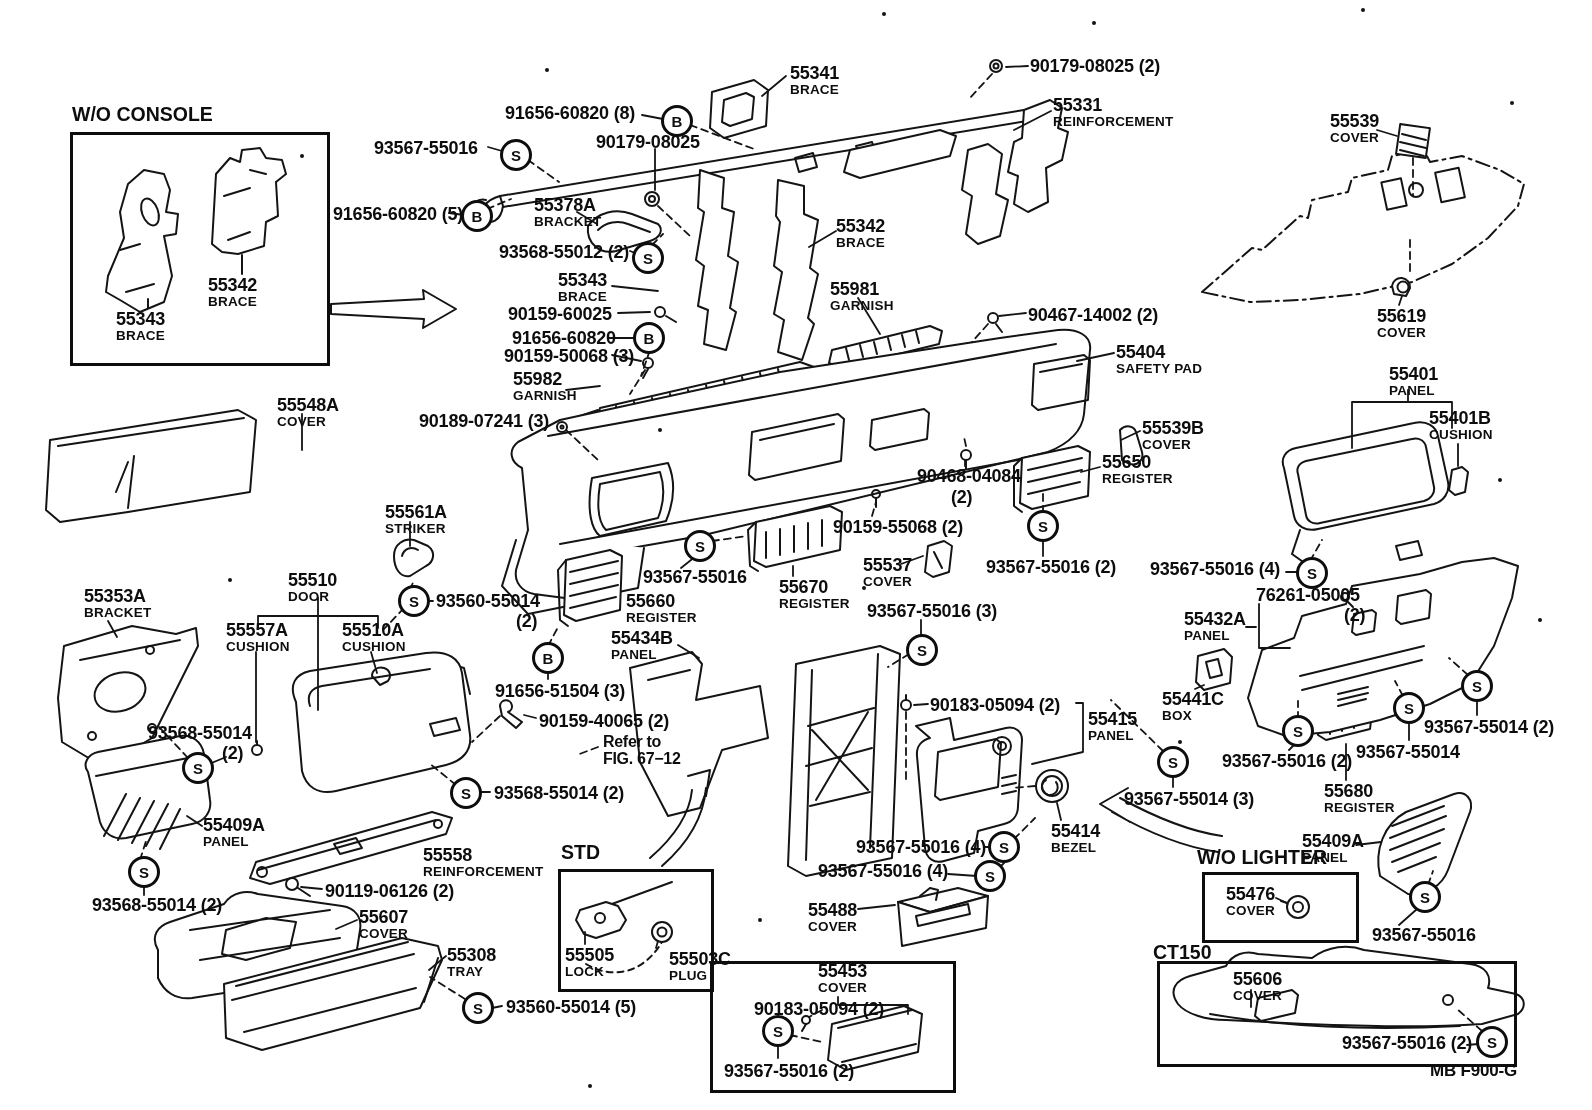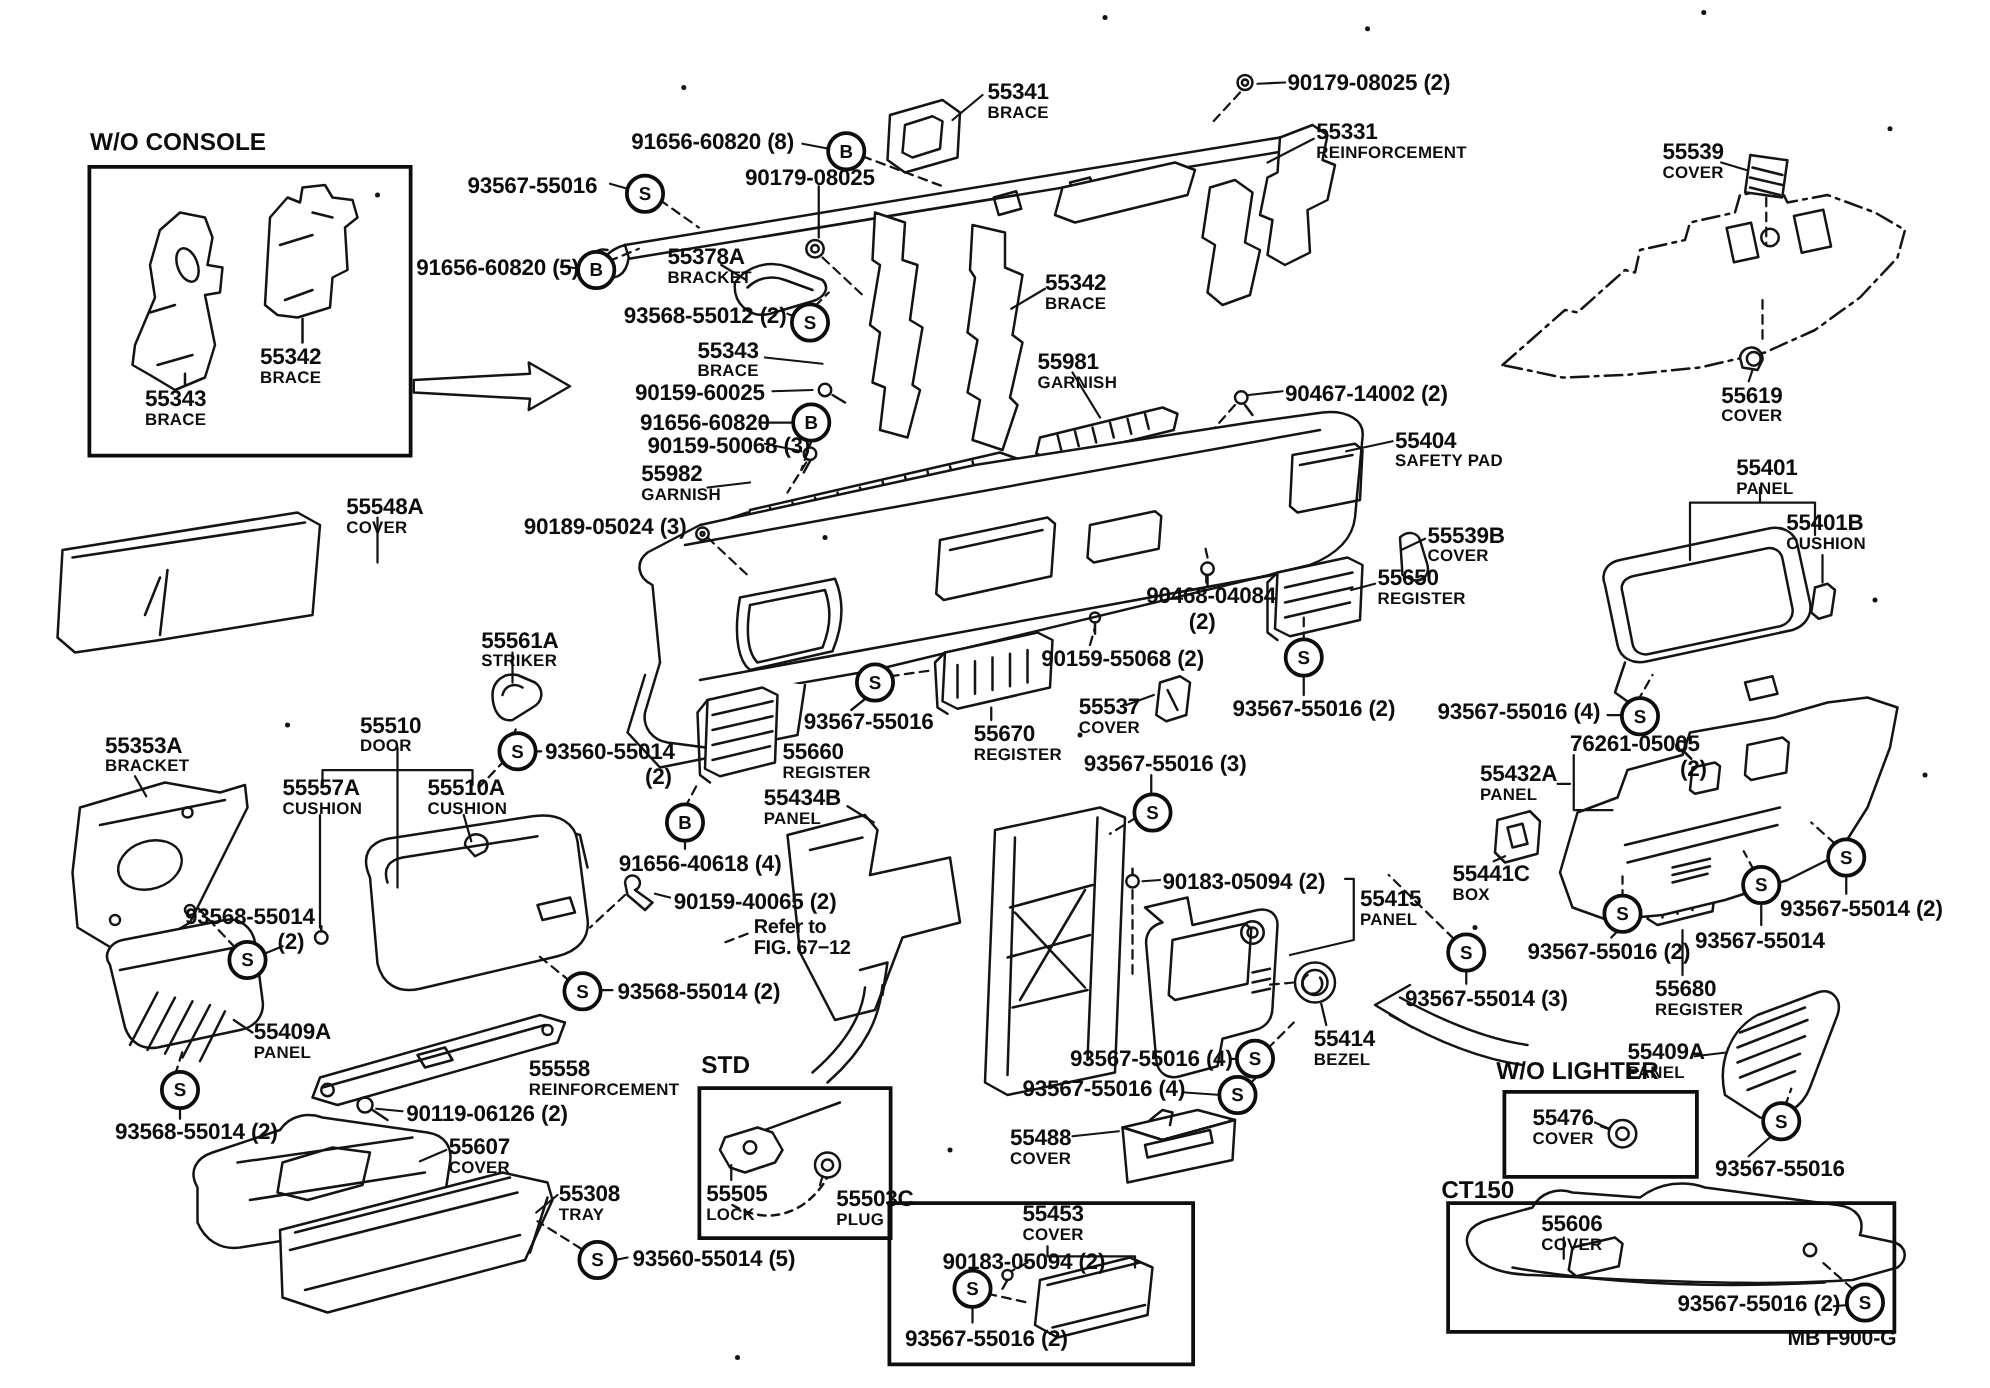--- a/index.html
+++ b/index.html
@@ -347,21 +347,21 @@
     <div class="lbl " style="left: 1028px; top: 306px;">
       <div class="l1">90467-14002 (2)</div>
     </div>
     <div class="lbl " style="left: 1377px; top: 307px;">
       <div class="l1">55619</div>
       <div class="l2">COVER</div>
     </div>
     <div class="lbl " style="left: 512px; top: 329px;">
       <div class="l1">91656-60820</div>
     </div>
-    <div class="lbl " style="left: 518px; top: 347px; text-align: center;">
+    <div class="lbl " style="left: 504px; top: 347px; text-align: center;">
       <div class="l1">90159-50068 (3)</div>
     </div>
     <div class="lbl " style="left: 1116px; top: 343px;">
       <div class="l1">55404</div>
       <div class="l2">SAFETY PAD</div>
     </div>
     <div class="lbl " style="left: 1389px; top: 365px;">
       <div class="l1">55401</div>
       <div class="l2">PANEL</div>
     </div>
@@ -371,21 +371,21 @@
     </div>
     <div class="lbl " style="left: 277px; top: 396px;">
       <div class="l1">55548A</div>
       <div class="l2">COVER</div>
     </div>
     <div class="lbl " style="left: 1429px; top: 409px;">
       <div class="l1">55401B</div>
       <div class="l2">CUSHION</div>
     </div>
     <div class="lbl " style="left: 419px; top: 412px;">
-      <div class="l1">90189-05024 (3)</div>
+      <div class="l1">90189-07241 (3)</div>
     </div>
     <div class="lbl " style="left: 1142px; top: 419px;">
       <div class="l1">55539B</div>
       <div class="l2">COVER</div>
     </div>
     <div class="lbl " style="left: 1102px; top: 453px;">
       <div class="l1">55650</div>
       <div class="l2">REGISTER</div>
     </div>
     <div class="lbl " style="left: 917px; top: 467px;">
@@ -455,21 +455,21 @@
     </div>
     <div class="lbl " style="left: 342px; top: 621px;">
       <div class="l1">55510A</div>
       <div class="l2">CUSHION</div>
     </div>
     <div class="lbl " style="left: 611px; top: 629px;">
       <div class="l1">55434B</div>
       <div class="l2">PANEL</div>
     </div>
     <div class="lbl " style="left: 495px; top: 682px;">
-      <div class="l1">91656-40618 (4)</div>
+      <div class="l1">91656-51504 (3)</div>
     </div>
     <div class="lbl " style="left: 1162px; top: 690px;">
       <div class="l1">55441C</div>
       <div class="l2">BOX</div>
     </div>
     <div class="lbl " style="left: 930px; top: 696px;">
       <div class="l1">90183-05094 (2)</div>
     </div>
     <div class="lbl " style="left: 1088px; top: 710px;">
       <div class="l1">55415</div>

